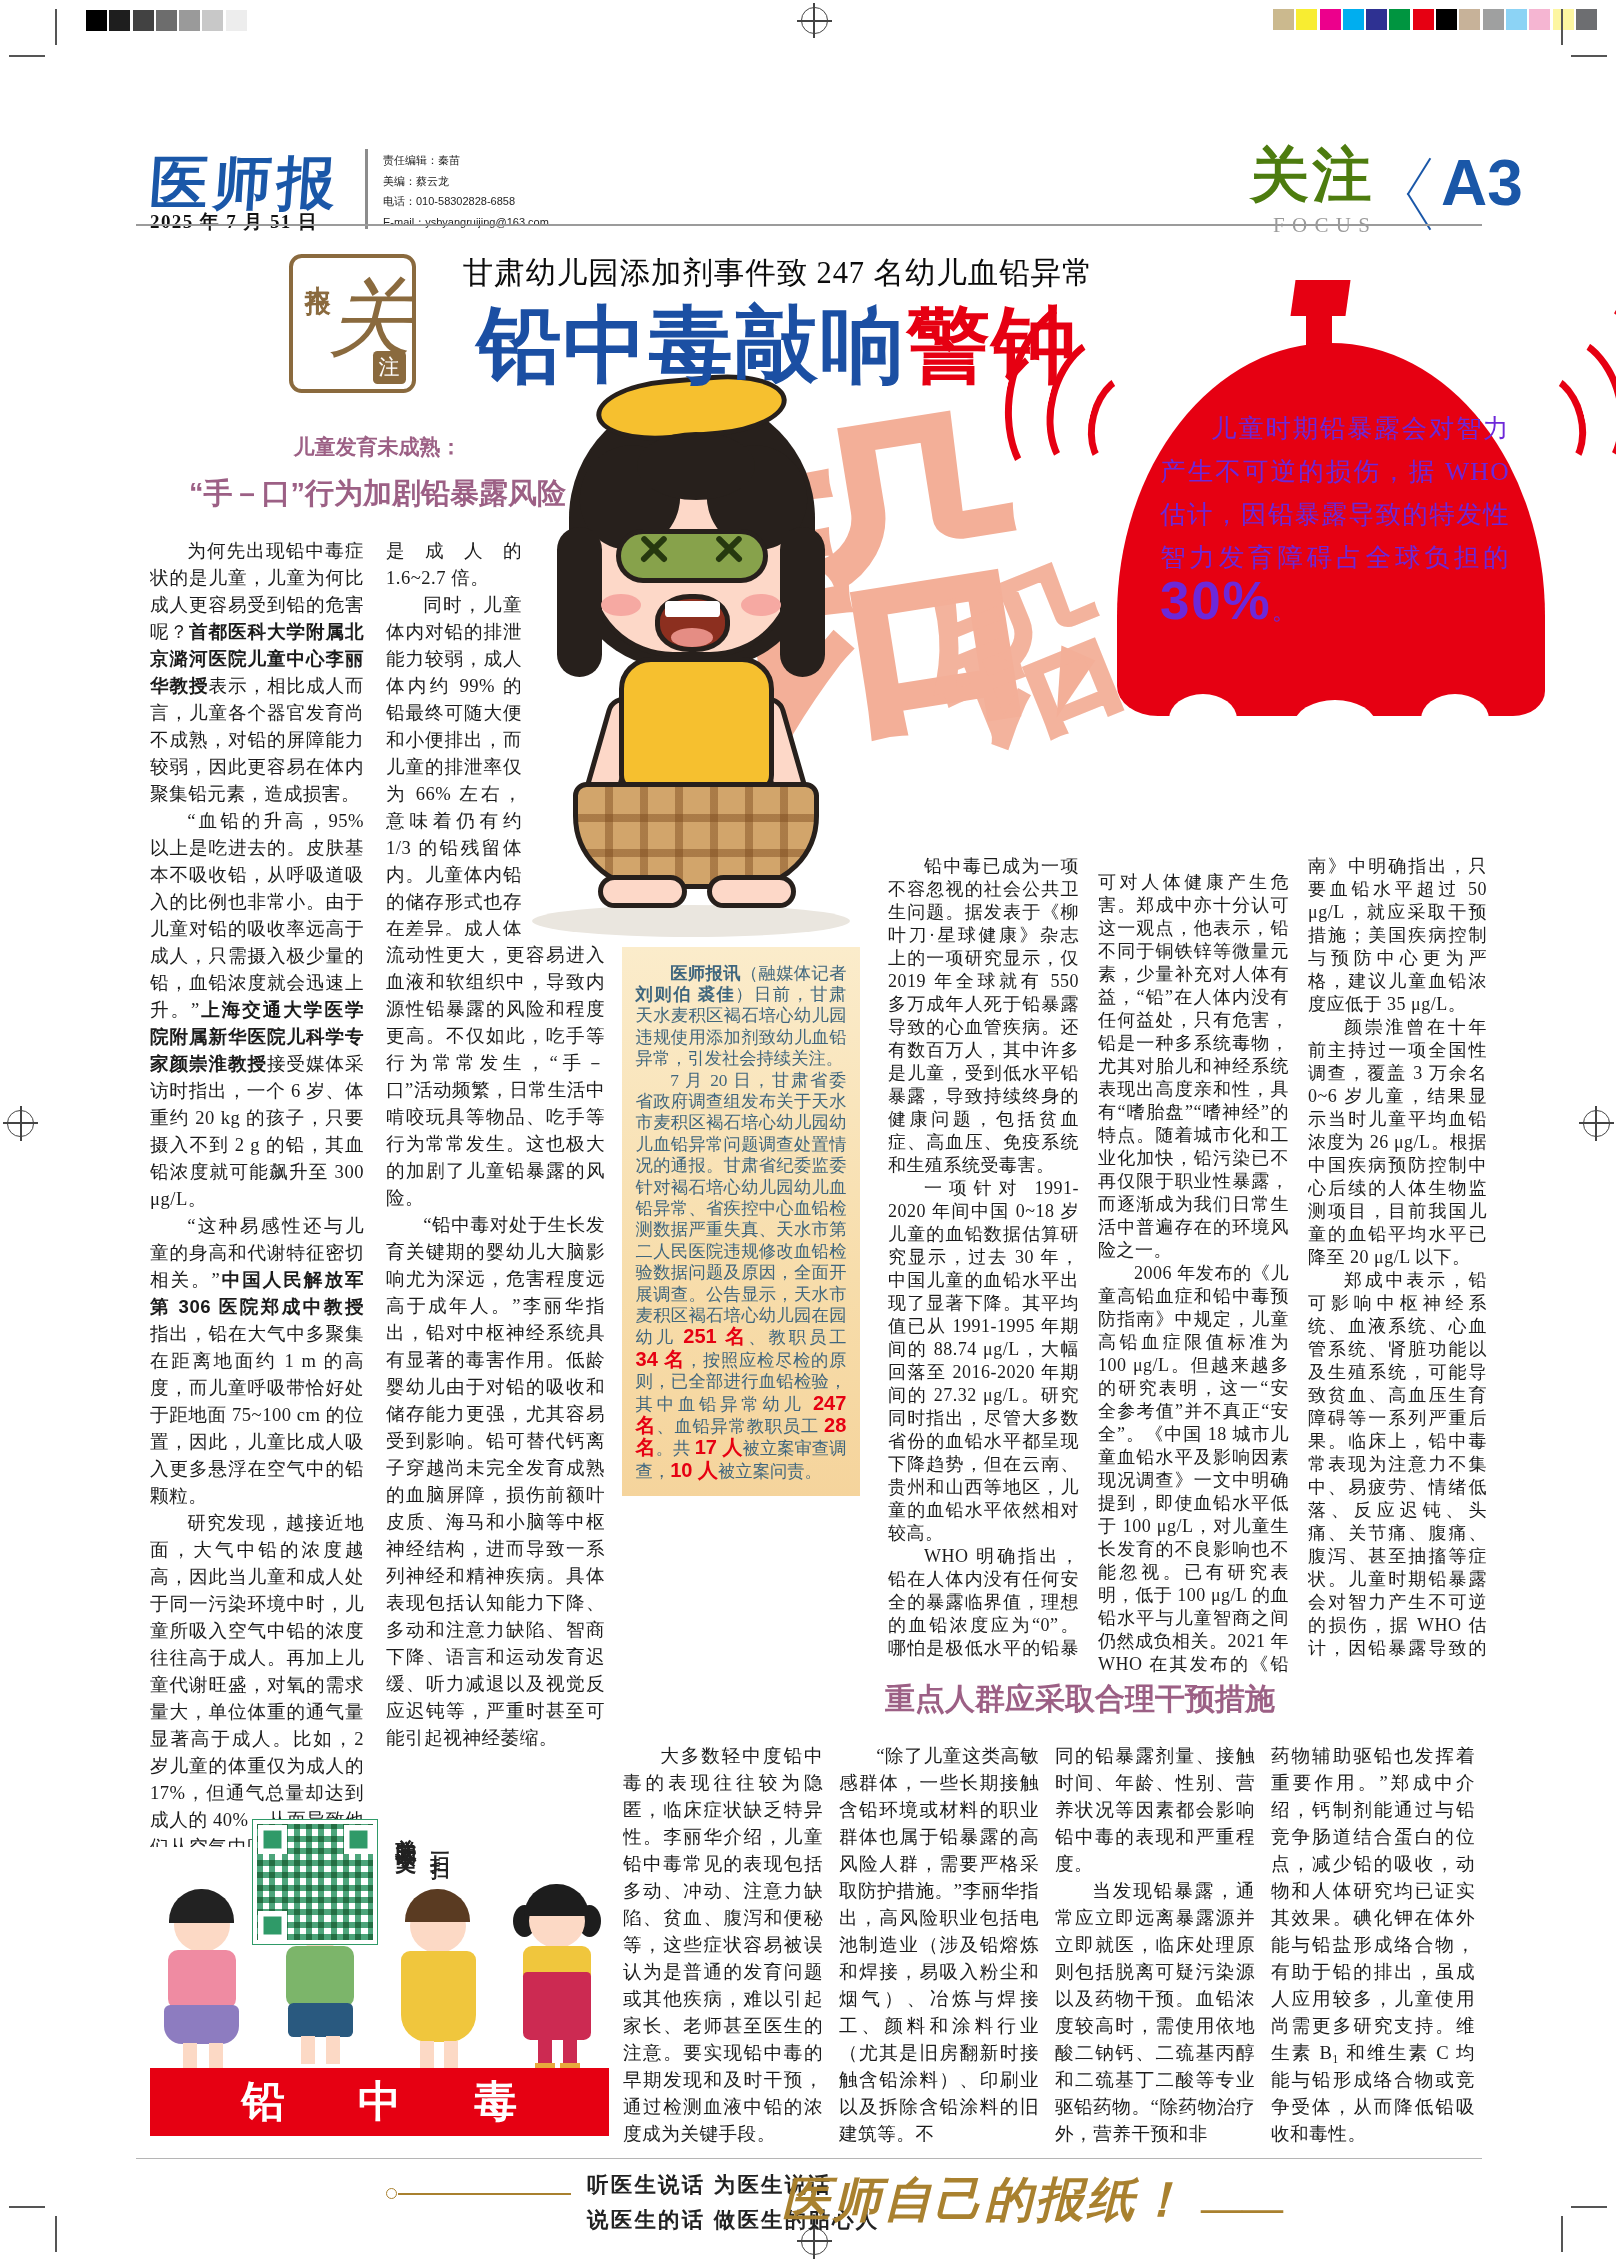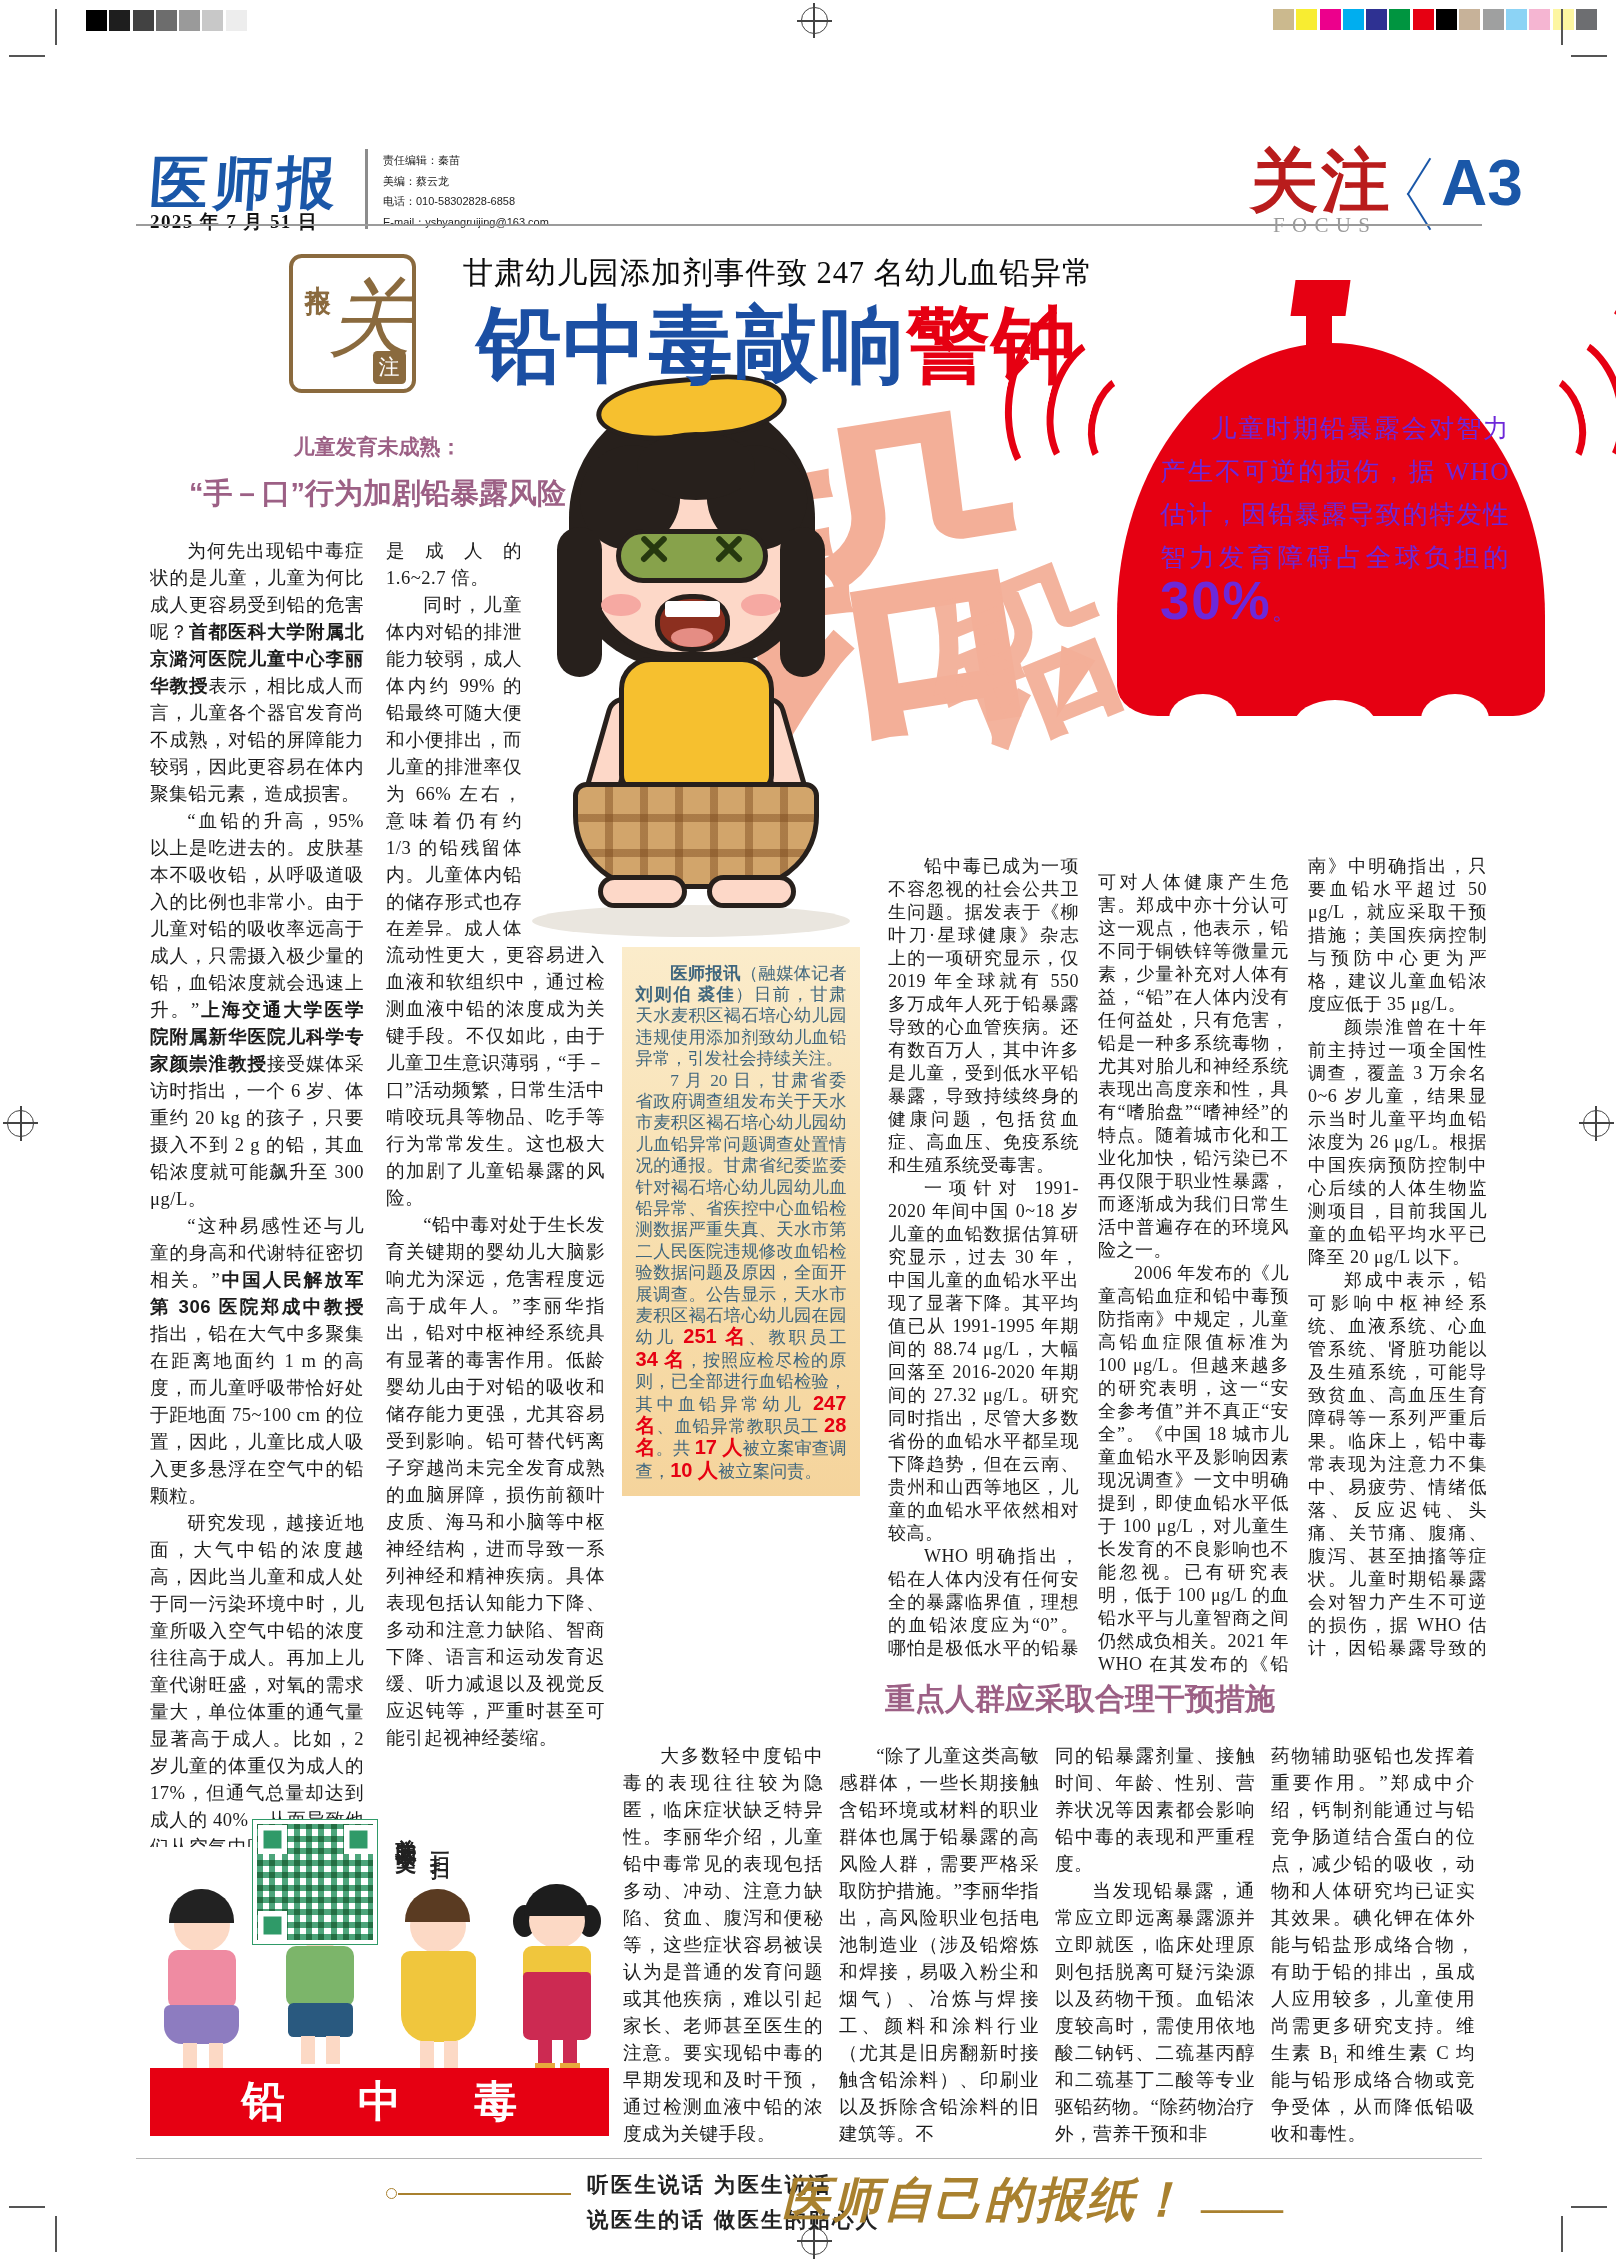--- a/index.html
+++ b/index.html
@@ -14,21 +14,21 @@
   .reg-mark:before,.reg-mark:after{content:"";position:absolute;background:#444;}
   .reg-mark:before{left:50%;top:-5.5px;width:1.8px;height:35px;margin-left:-0.9px;}
   .reg-mark:after{top:50%;left:-5.5px;height:1.8px;width:35px;margin-top:-0.9px;}
   .corner-h{width:36px;height:1.8px;background:#555;}
   .corner-v{width:1.8px;height:36px;background:#555;}
   
   .paper-name{font-size:58px;font-weight:900;color:#1a57a8;letter-spacing:5.5px;transform:skewX(-4deg);}
   .paper-date{font-size:19px;letter-spacing:1.4px;color:#111;font-weight:bold;}
   .hdr-divider{width:2.7px;height:80px;background:#8c8c8c;}
   .hdr-info{font-size:11px;line-height:20.5px;color:#222;}
-  .sec-title{font-size:68px;font-weight:900;color:#b91c1c;letter-spacing:3.6px;}
+  .sec-title{font-size:59px;font-weight:900;color:#4d7c0f;letter-spacing:3.6px;}
   .sec-sub{font-size:21px;color:#9a9a9a;letter-spacing:7.3px;}
   .sec-page{font-size:64px;font-weight:900;color:#1a57a8;}
   .chev{width:1.8px;background:#1a57a8;}
   .hdr-rule{height:2.3px;background:#9b9b9b;}
   
   .kicker{width:682px;text-align:center;font-size:30.5px;letter-spacing:0.9px;color:#0c0c0c;}
   .main-title{width:691px;text-align:center;font-size:84px;font-weight:900;letter-spacing:1.8px;}
   .main-title .blue{color:#1b4fa3;font-family:Liberation Serif, serif;}
   .main-title .red{color:#e60012;}
   .seal{width:119px;height:131px;border:4.1px solid #8a6a3e;border-radius:12.7px;background:#fff;}
@@ -210,21 +210,21 @@
     <p><span>为何先出现铅中毒症状的是儿童，儿童为何比成人更容易受到铅的危害呢？</span><span class="b">首都医科大学附属北京潞河医院儿童中心李丽华教授</span><span>表示，相比成人而言，儿童各个器官发育尚不成熟，对铅的屏障能力较弱，因此更容易在体内聚集铅元素，造成损害。</span></p>
     <p><span>“血铅的升高，95%以上是吃进去的。皮肤基本不吸收铅，从呼吸道吸入的比例也非常小。由于儿童对铅的吸收率远高于成人，只需摄入极少量的铅，血铅浓度就会迅速上升。”</span><span class="b">上海交通大学医学院附属新华医院儿科学专家颜崇淮教授</span><span>接受媒体采访时指出，一个 6 岁、体重约 20 kg 的孩子，只要摄入不到 2 g 的铅，其血铅浓度就可能飙升至 300 μg/L。</span></p>
     <p><span>“这种易感性还与儿童的身高和代谢特征密切相关。”</span><span class="b">中国人民解放军第 306 医院郑成中教授</span><span>指出，铅在大气中多聚集在距离地面约 1 m 的高度，而儿童呼吸带恰好处于距地面 75~100 cm 的位置，因此，儿童比成人吸入更多悬浮在空气中的铅颗粒。</span></p>
     <p>研究发现，越接近地面，大气中铅的浓度越高，因此当儿童和成人处于同一污染环境中时，儿童所吸入空气中铅的浓度往往高于成人。再加上儿童代谢旺盛，对氧的需求量大，单位体重的通气量显著高于成人。比如，2 岁儿童的体重仅为成人的 17%，但通气总量却达到成人的 40%，从而导致他们从空气中吸入的铅量也相应增加。儿童呼吸道对铅的吸收率也明显高于成人，约</p>
   </div>
   <div class="abs col t41" style="left:386px;top:537px;width:136px;height:399px;z-index:3;">
     <p class="cont">是成人的 1.6~2.7 倍。</p>
     <p>同时，儿童体内对铅的排泄能力较弱，成人体内约 99% 的铅最终可随大便和小便排出，而儿童的排泄率仅为 66% 左右，意味着仍有约 1/3 的铅残留体内。儿童体内铅的储存形式也存在差异。成人体内 90%~95% 的铅集中在骨骼中，形成相对稳定的“储存池”，而儿童骨骼中铅的比例仅为约 75%，且储存池中铅的</p>
   </div>
   <div class="abs col t41" style="left:386px;top:941px;width:219px;height:855px;z-index:3;">
-    <p class="cont">流动性更大，更容易进入血液和软组织中，通过检测血液中铅的浓度成为关键手段。不仅如此，由于儿童卫生意识薄弱，“手－口”活动频繁，日常生活中啃咬玩具等物品、吃手等行为常常发生。这也极大的加剧了儿童铅暴露的风险。</p>
+    <p class="cont">流动性更大，更容易进入血液和软组织中，导致内源性铅暴露的风险和程度更高。不仅如此，吃手等行为常常发生，“手－口”活动频繁，日常生活中啃咬玩具等物品、吃手等行为常常发生。这也极大的加剧了儿童铅暴露的风险。</p>
     <p>“铅中毒对处于生长发育关键期的婴幼儿大脑影响尤为深远，危害程度远高于成年人。”李丽华指出，铅对中枢神经系统具有显著的毒害作用。低龄婴幼儿由于对铅的吸收和储存能力更强，尤其容易受到影响。铅可替代钙离子穿越尚未完全发育成熟的血脑屏障，损伤前额叶皮质、海马和小脑等中枢神经结构，进而导致一系列神经和精神疾病。具体表现包括认知能力下降、多动和注意力缺陷、智商下降、语言和运动发育迟缓、听力减退以及视觉反应迟钝等，严重时甚至可能引起视神经萎缩。</p>
   </div>
 
   <div class="abs notice" style="left:622px;top:947px;width:238px;height:549px;z-index:3;box-sizing:border-box;">
     <p><span class="nb">医师报讯</span><span>（融媒体记者 </span><span class="nb">刘则伯 裘佳</span><span>）日前，甘肃天水麦积区褐石培心幼儿园违规使用添加剂致幼儿血铅异常，引发社会持续关注。</span></p>
     <p><span>7 月 20 日，甘肃省委省政府调查组发布关于天水市麦积区褐石培心幼儿园幼儿血铅异常问题调查处置情况的通报。甘肃省纪委监委针对褐石培心幼儿园幼儿血铅异常、省疾控中心血铅检测数据严重失真、天水市第二人民医院违规修改血铅检验数据问题及原因，全面开展调查。公告显示，天水市麦积区褐石培心幼儿园在园幼儿 </span><span class="r">251 名</span><span>、教职员工 </span><span class="r">34 名</span><span>，按照应检尽检的原则，已全部进行血铅检验，其中血铅异常幼儿 </span><span class="r">247 名</span><span>、血铅异常教职员工 </span><span class="r">28 名</span><span>。共 </span><span class="r">17 人</span><span>被立案审查调查，</span><span class="r">10 人</span><span>被立案问责。</span></p>
   </div>
 
   <div class="abs qr" style="left:252px;top:1819px;z-index:3;">
     <div class="qr-grid"></div>

